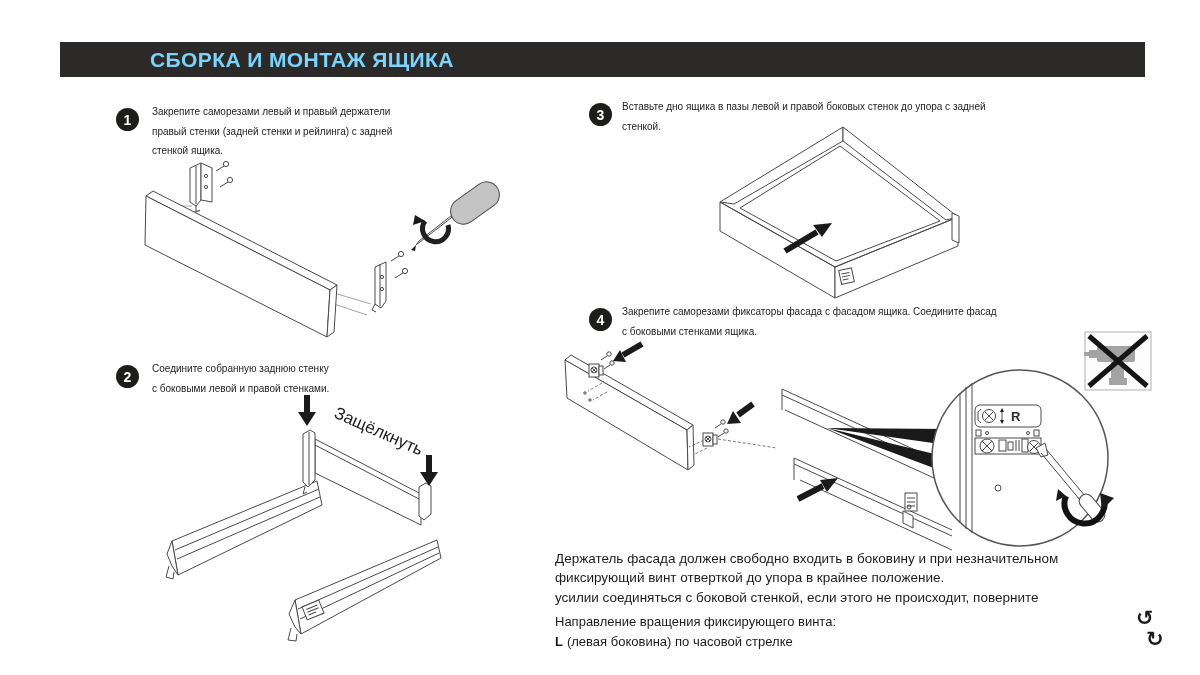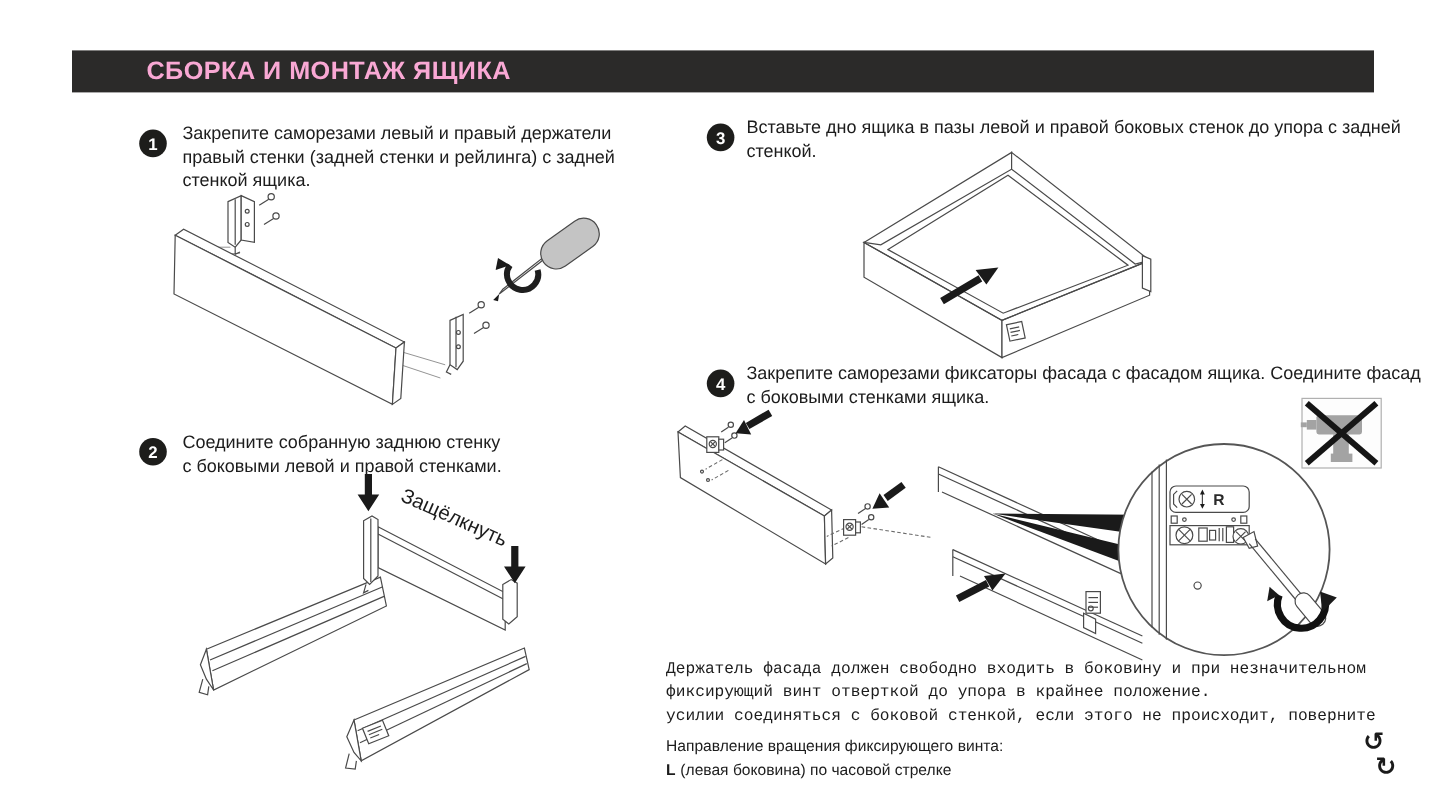--- a/index.html
+++ b/index.html
@@ -1,24 +1,24 @@
 <!DOCTYPE html>
 <html><head>
 <meta charset="utf-8">
 <style>
   html,body{margin:0;padding:0;background:#fff;}
   .page{position:relative;width:1200px;height:675px;background:#ffffff;overflow:hidden;
         font-family:"Liberation Sans",sans-serif;color:#1c1c1c;}
   .header{position:absolute;left:60px;top:42px;width:1085px;height:35px;background:#2b2a29;
-          color:#f9a8d4;font-weight:bold;font-size:21px;line-height:35px;padding-left:62px;
+          color:#7dd3fc;font-weight:bold;font-size:21px;line-height:35px;padding-left:90px;
           box-sizing:border-box;letter-spacing:.4px;}
   .badge{position:absolute;width:23px;height:23px;border-radius:50%;background:#1d1d1b;color:#fff;
          font-size:14px;font-weight:bold;display:flex;align-items:center;justify-content:center;}
-  .txt{position:absolute;font-size:15px;line-height:19.5px;white-space:nowrap;}
-  .note{position:absolute;left:555px;top:549px;font-size:13.5px;line-height:19.3px;white-space:nowrap;font-family:Liberation Mono, monospace;}
+  .txt{position:absolute;font-size:10px;line-height:19.5px;white-space:nowrap;}
+  .note{position:absolute;left:555px;top:549px;font-size:13.5px;line-height:19.3px;white-space:nowrap;}
   .dirs{position:absolute;left:555px;top:612px;display:grid;grid-template-columns:auto auto;
         column-gap:5px;font-size:13px;line-height:20px;white-space:nowrap;}
   .dirs b{margin-right:4px;}
   .roticon{position:absolute;font-family:"DejaVu Sans",sans-serif;font-size:21px;font-weight:bold;
            line-height:1;color:#1a1a1a;}
   svg{position:absolute;overflow:visible;}
   .ln{stroke:#4a4a4a;stroke-width:1;fill:none;}
   .fw{stroke:#4a4a4a;stroke-width:1;fill:#ffffff;}
   .thin{stroke:#8f8f8f;stroke-width:.8;fill:none;}
   .dsh{stroke:#6a6a6a;stroke-width:.9;fill:none;stroke-dasharray:3 2;}

